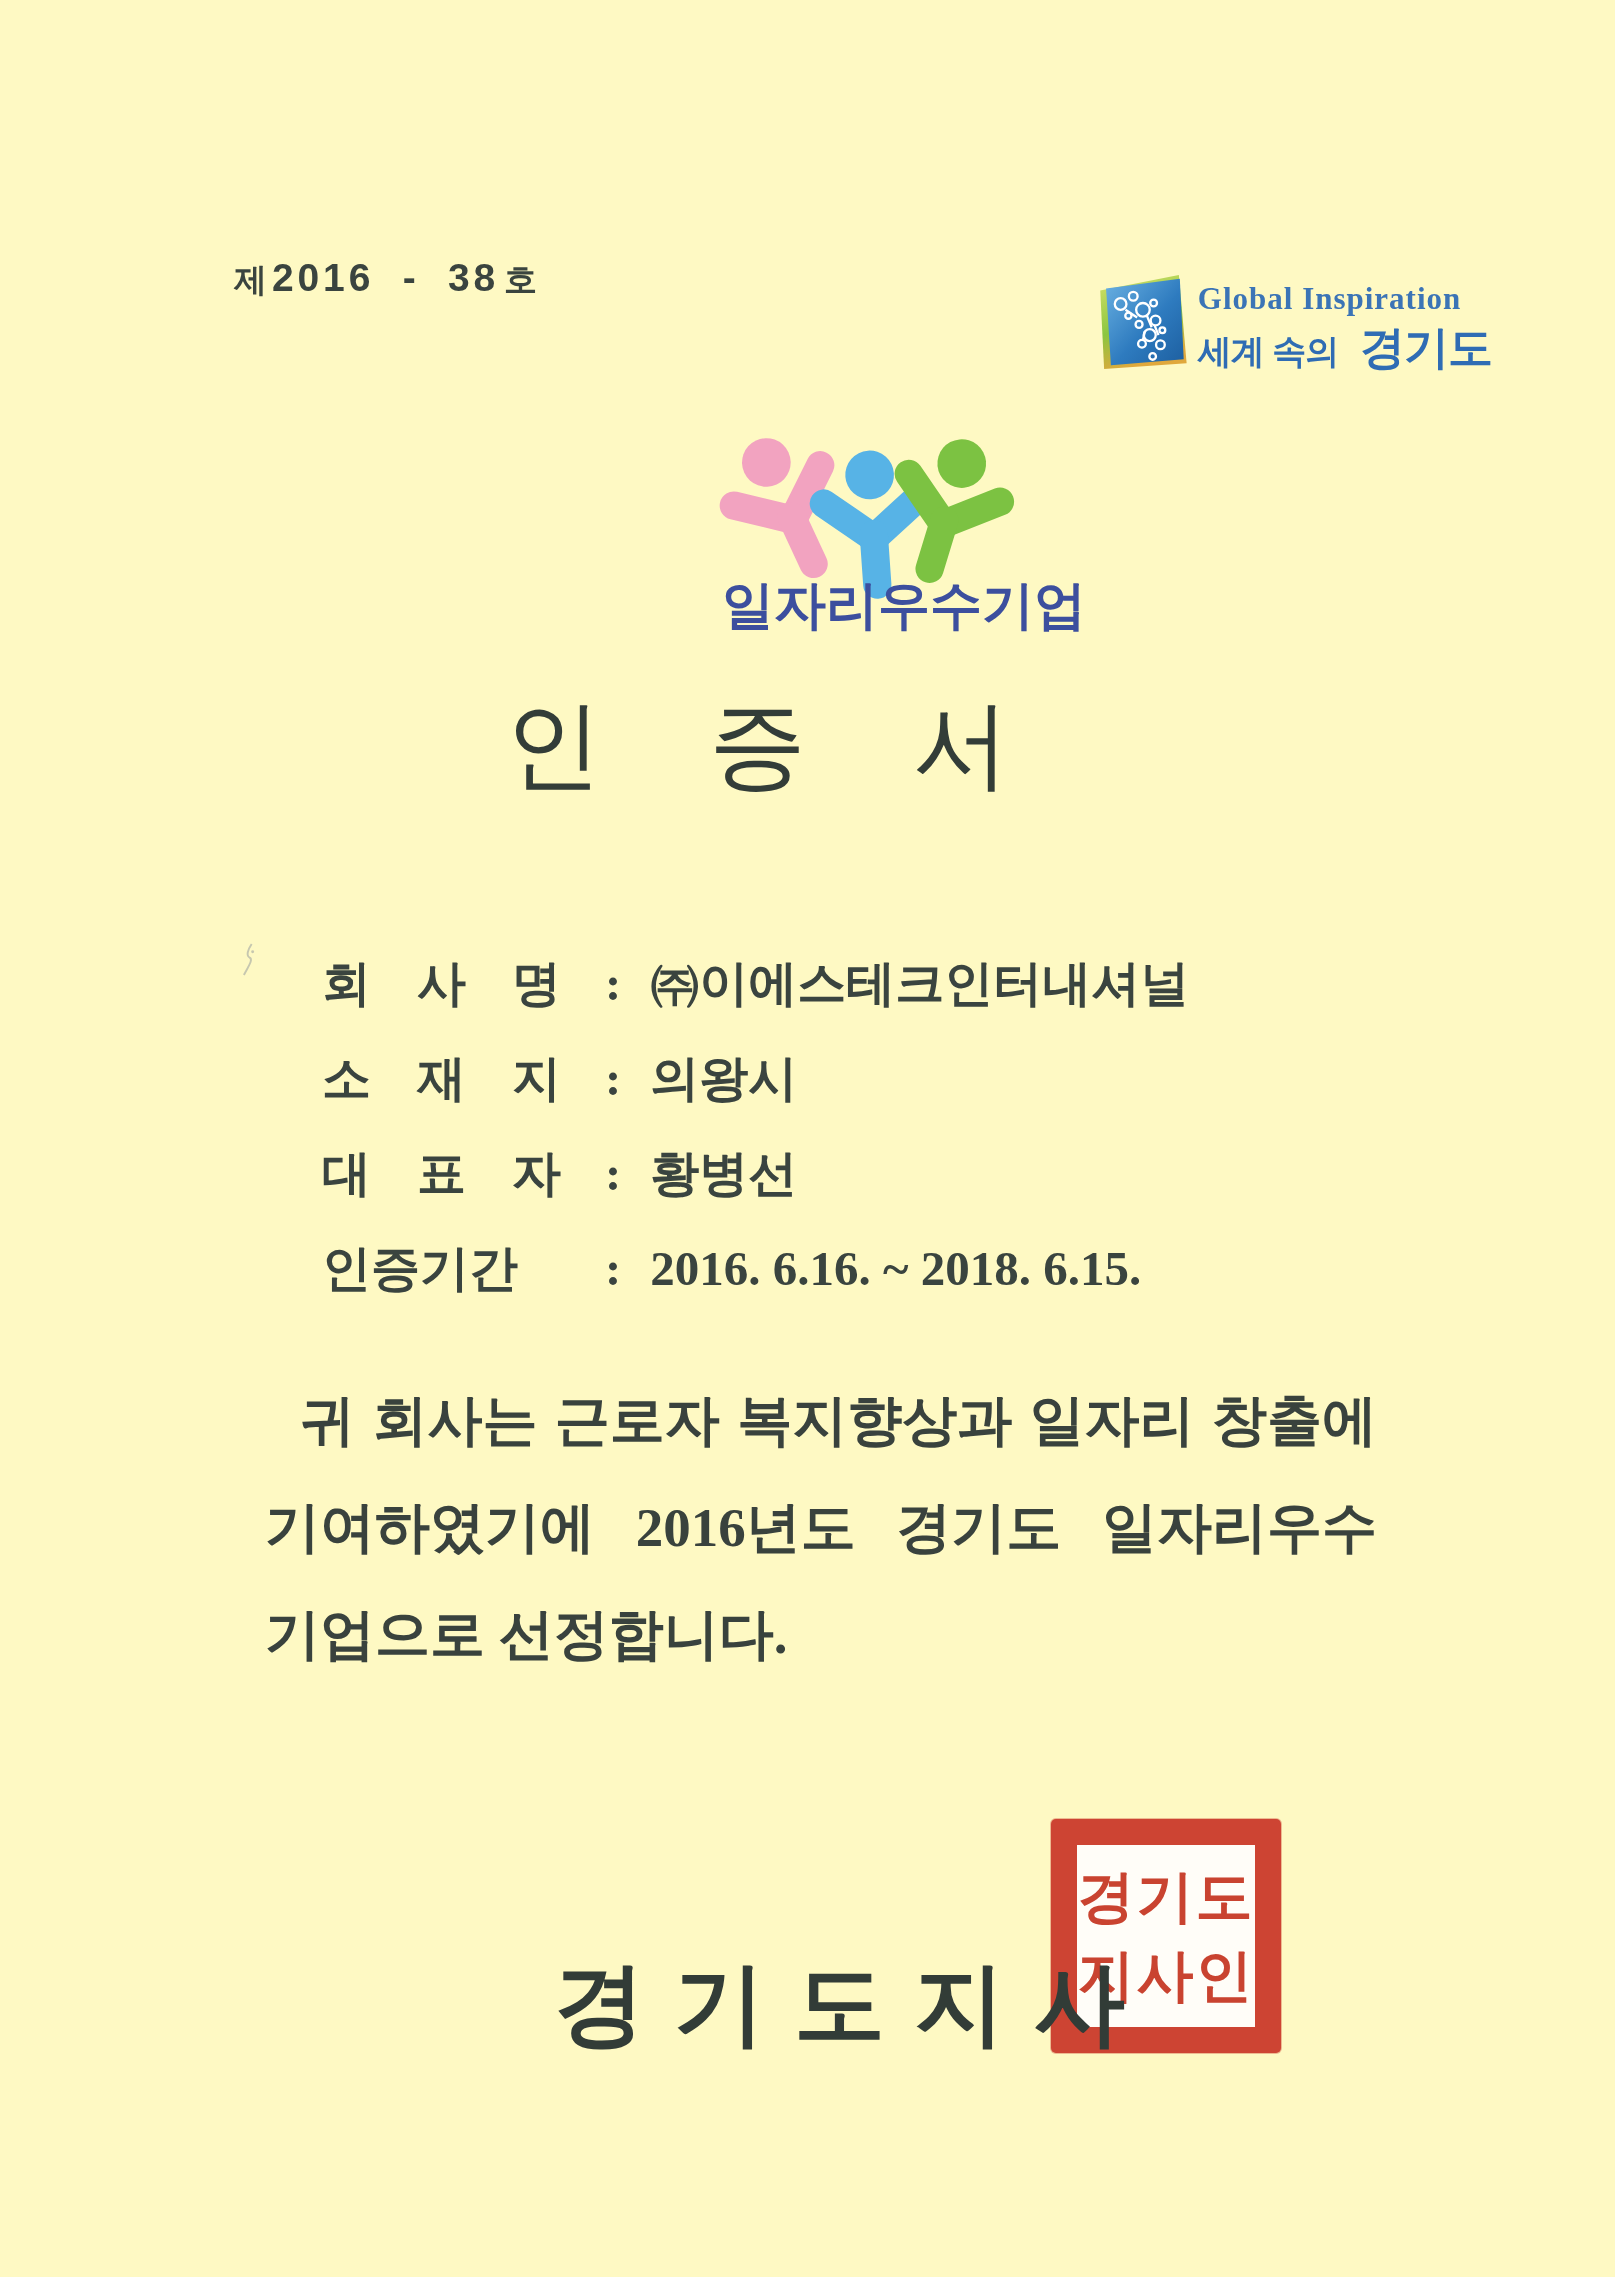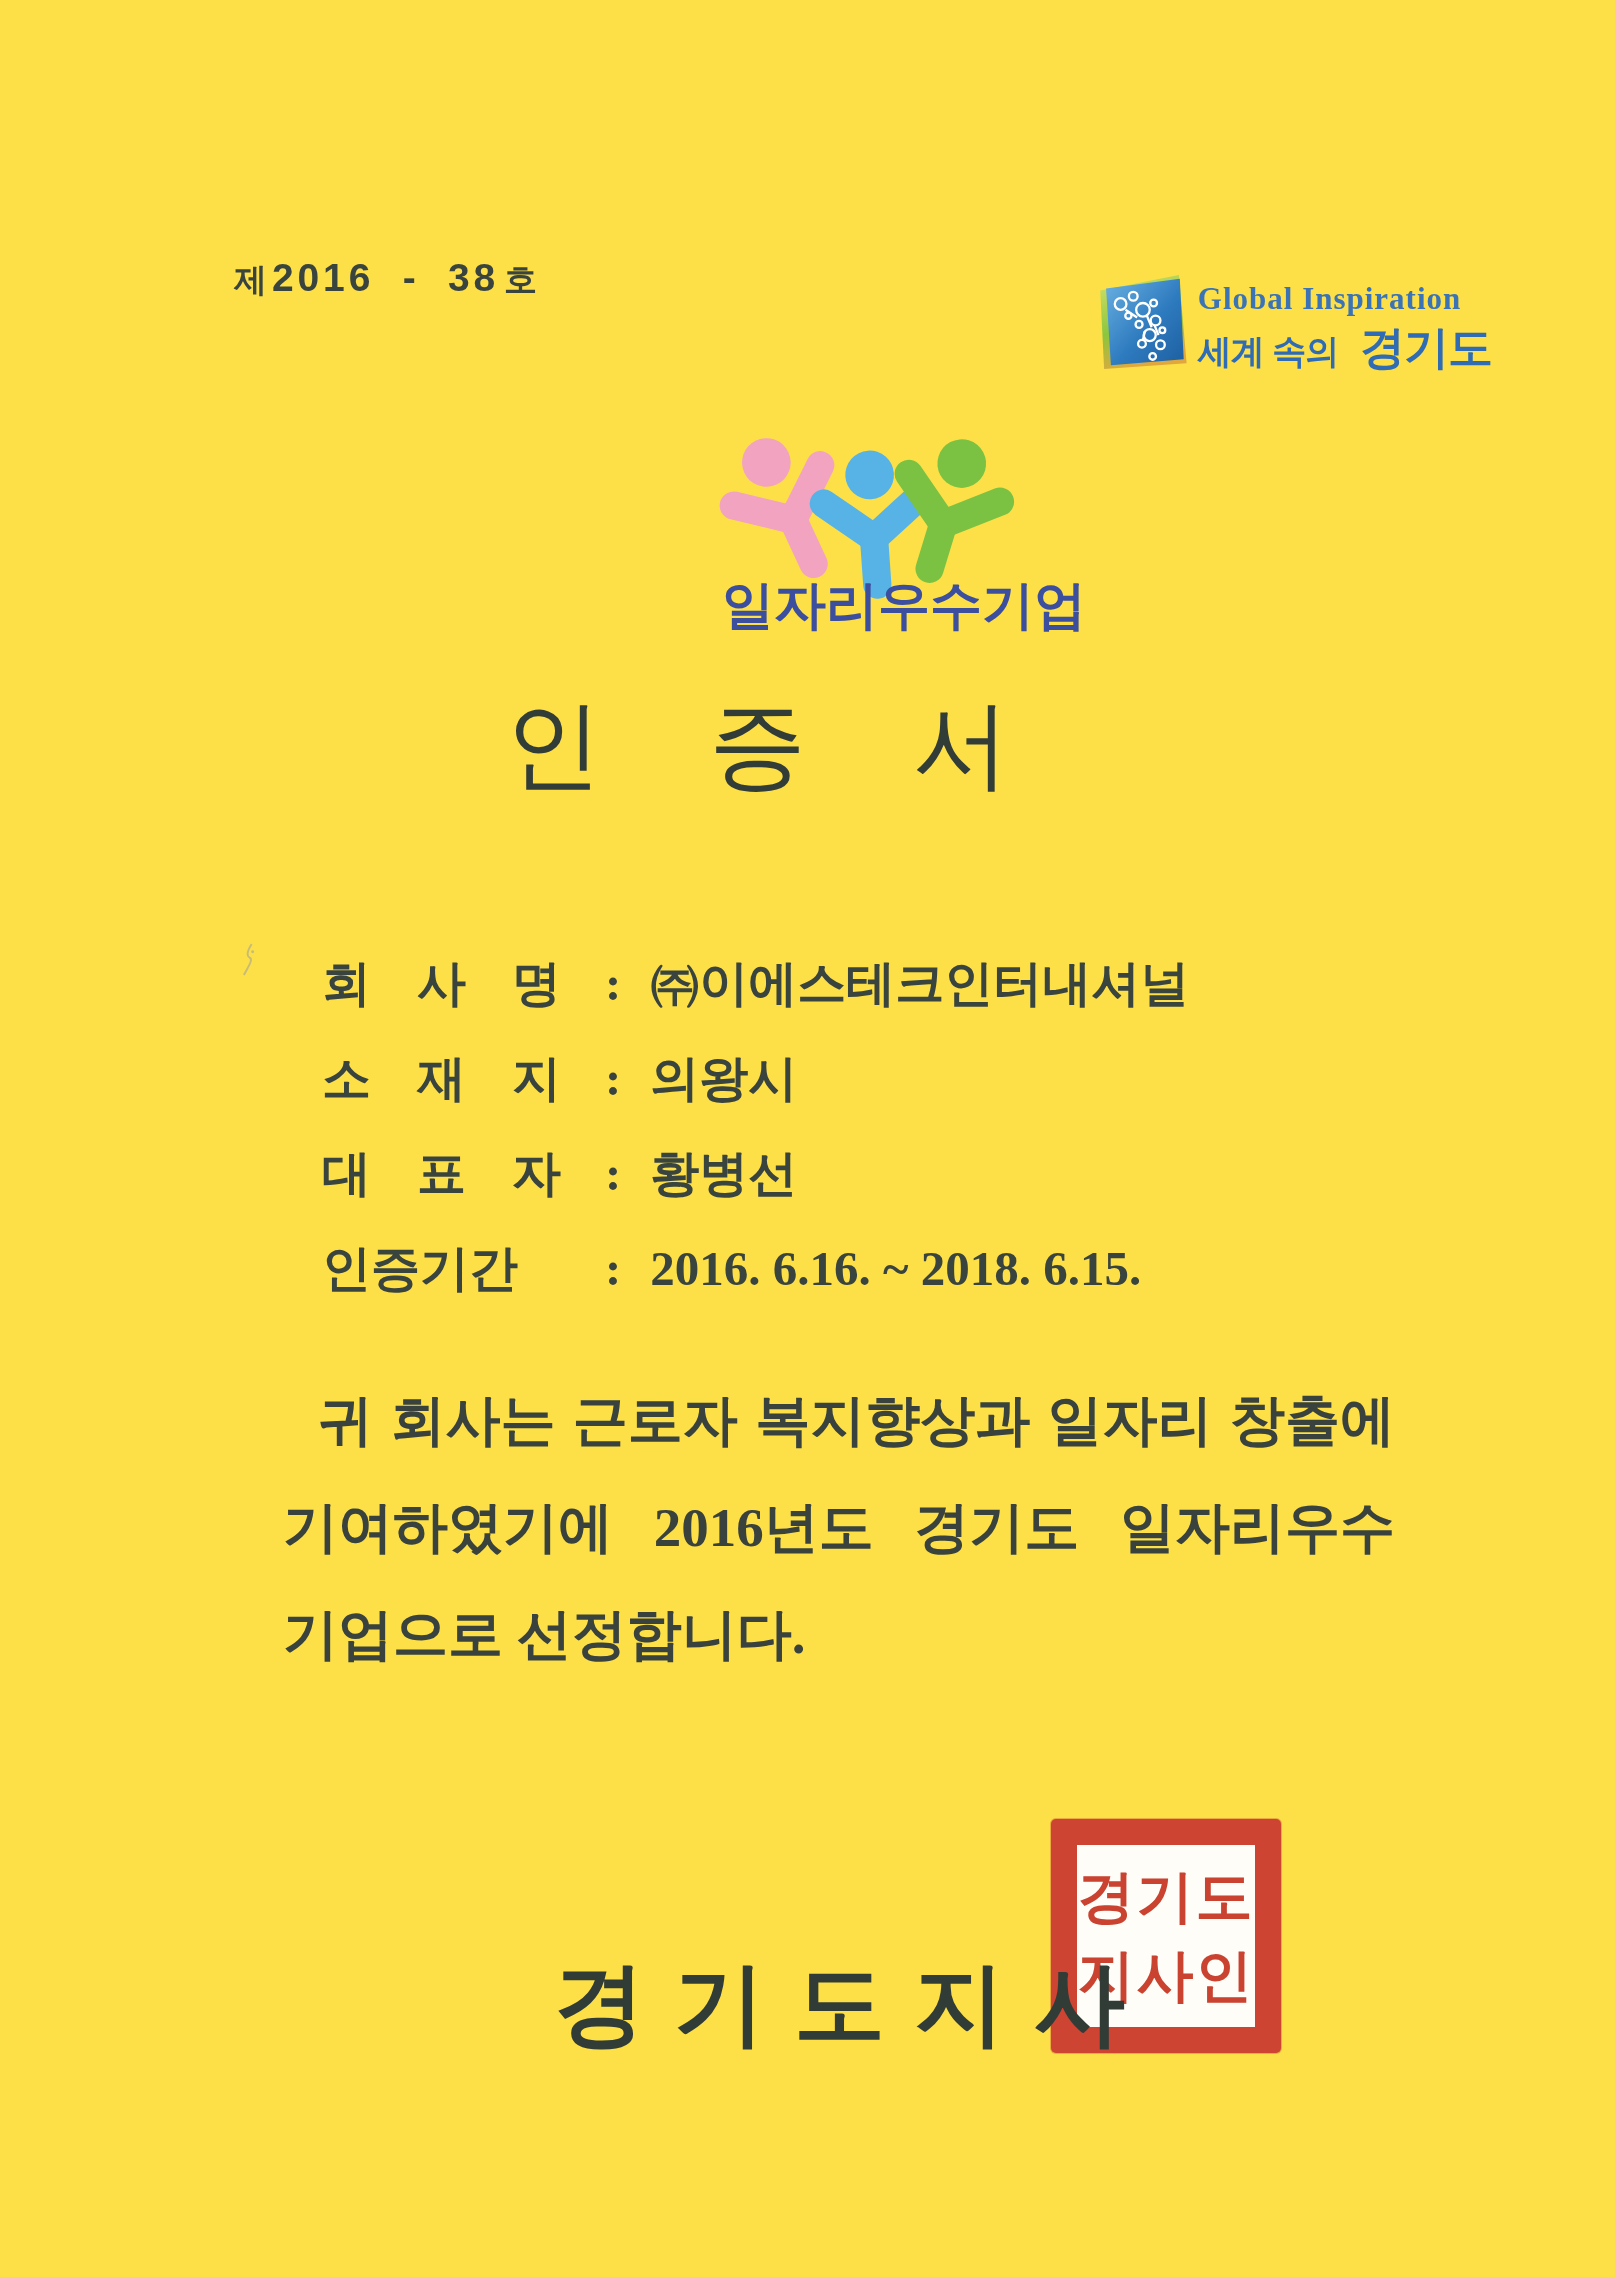--- a/index.html
+++ b/index.html
@@ -1,19 +1,19 @@
 <!DOCTYPE html>
 <html><head>
 <meta charset="utf-8">
 <style>
   * { margin:0; padding:0; box-sizing:border-box; }
   html,body { background:#e8e8e8; }
   .page {
     position:relative; width:1616px; height:2277px; margin:0 auto;
-    background:#fde047; overflow:hidden;
+    background:#fef9c3; overflow:hidden;
     font-family:"Liberation Serif", serif; color:#39423d;
   }
 
   
   .doc-number { position:absolute; left:234px; top:256px; white-space:nowrap; }
   .doc-prefix, .doc-suffix { font-size:33px; font-weight:600; color:#3a443f; }
   .doc-value {
     font-family:"Liberation Sans", sans-serif; font-size:39px; font-weight:700;
     letter-spacing:3.9px; word-spacing:13.7px; color:#3a443f; margin:0 4.9px;
   }
@@ -44,21 +44,21 @@
 
   
   .fields { position:absolute; left:322px; top:936px; }
   .field-row { height:95px; display:flex; align-items:center; white-space:nowrap;
     font-size:49px; font-weight:700; color:#3a443f; }
   .field-label { display:inline-block; width:239px; text-align:justify; text-align-last:justify; }
   .field-colon { margin-left:44px; margin-right:29px; }
 
   
   .body-text { position:absolute; left:265px; top:1367px; width:1112px;
-    font-size:55px; font-weight:600; line-height:107px; color:#39423d;margin-left:18px; }
+    font-size:55px; font-weight:600; line-height:107px; color:#39423d; }
   .body-line.just { text-align:justify; text-align-last:justify; }
   .body-line.indent { text-indent:35px; }
 
   
   .signature {
     position:absolute; left:554px; top:1943px; z-index:3; white-space:nowrap;
     font-size:91px; font-weight:700; letter-spacing:29px; color:#323c37;
   }
 
   

